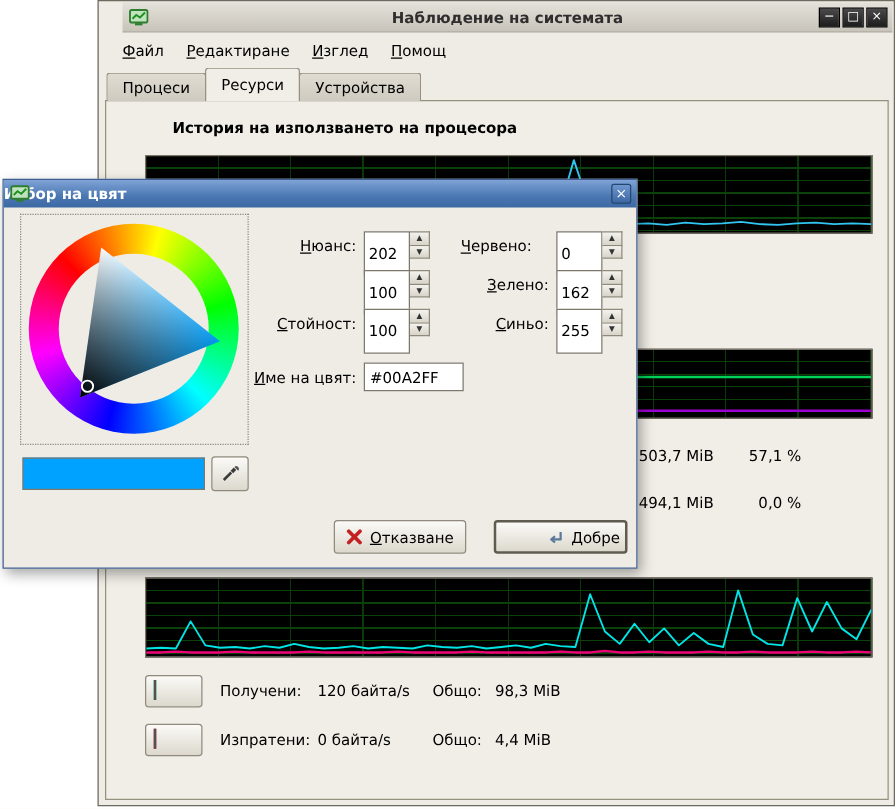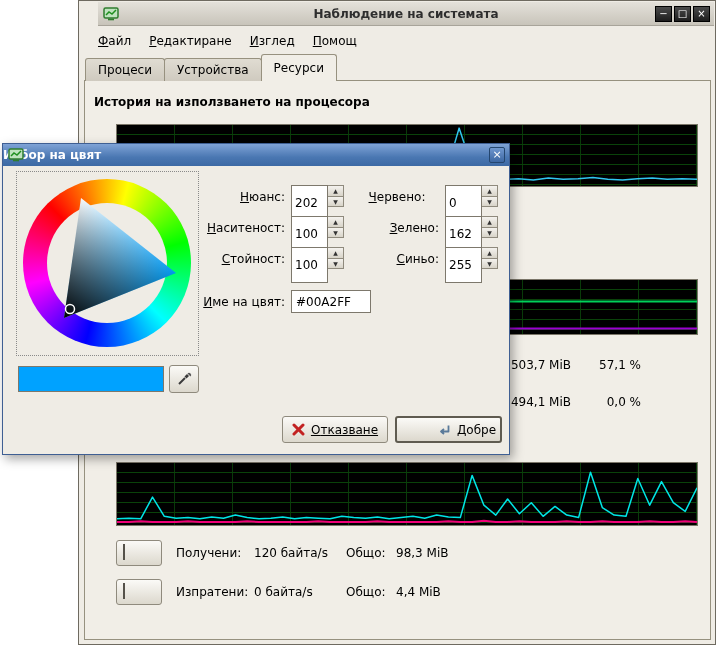--- a/index.html
+++ b/index.html
@@ -23,21 +23,21 @@
   .accel { text-decoration:underline; }
 
   .tabstrip { position:absolute; left:6px; top:53px; height:27px; display:flex; align-items:flex-end; z-index:2; }
   .tab { height:23px; padding:0 12px; line-height:22px; background:linear-gradient(#e0dcd2,#cfcabf);
     border:1px solid #97917f; border-bottom:none; margin-right:-1px; border-radius:3px 3px 0 0; }
   .tab.active { height:27px; line-height:26px; background:#f1eee7; position:relative; z-index:3; }
 
   .notebook { position:absolute; left:5px; top:79px; width:627px; height:560px;
     border:1px solid #96917f; background:#f1eee7; }
 
-  .section-heading { position:absolute; font-weight:bold; }
+  .section-heading { position:absolute; font-weight:bold;margin-left:44px; }
   .chart { position:absolute; background-color:#000; border:1px solid #7a7568;
     background-image:
       repeating-linear-gradient(to bottom, transparent 0 9px, #0a420a 9px 10px),
       repeating-linear-gradient(to right, transparent 0 57px, #0a3a0a 57px 58px); }
   .chart svg { position:absolute; left:0; top:0; }
 
   .memval { position:absolute; height:16px; line-height:16px; text-align:right; }
 
   .legend-row-text { position:absolute; height:26px; line-height:26px; }
   .swatch-btn { position:absolute; width:46px; height:26px; border:1px solid #8f8a7d; border-radius:3px;
@@ -105,22 +105,22 @@
 
     <div class="menubar">
       <span class="menu-item"><span class="accel">Ф</span><span>айл</span></span>
       <span class="menu-item"><span class="accel">Р</span><span>едактиране</span></span>
       <span class="menu-item"><span class="accel">И</span><span>зглед</span></span>
       <span class="menu-item"><span class="accel">П</span><span>омощ</span></span>
     </div>
 
     <div class="tabstrip">
       <span class="tab">Процеси</span>
+      <span class="tab active">Ресурси</span>
       <span class="tab">Устройства</span>
-      <span class="tab active">Ресурси</span>
     </div>
 
     <div class="notebook">
       <div class="section-heading" style="left:9px; top:14px;">История на използването на процесора</div>
 
       <div class="chart" style="left:31px; top:43px; width:582px; height:63px;">
           <svg width="580" height="61">
             <polyline points="0.0,54.3 14.9,53.1 29.7,54.9 44.6,53.7 59.5,52.5 74.4,54.9 89.2,55.5 104.1,53.7 119.0,51.9 133.8,54.3 148.7,53.1 163.6,54.9 178.5,53.7 193.3,39.0 208.2,51.9 223.1,54.3 237.9,54.9 252.8,53.1 267.7,54.3 282.6,54.9 297.4,53.7 312.3,52.5 327.2,54.3 342.1,3.1 356.9,47.6 371.8,53.1 386.7,54.3 401.5,53.7 416.4,54.9 431.3,53.1 446.2,54.3 461.0,53.7 475.9,52.5 490.8,54.3 505.6,54.9 520.5,53.7 535.4,53.1 550.3,54.3 565.1,53.7 580.0,54.3" fill="none" stroke="#30c6f0" stroke-width="1.5" stroke-linejoin="round"></polyline>
           </svg>
         </div>
@@ -204,21 +204,20 @@
 
     <span class="fld-label" style="left:180px; top:43px;"><span class="accel">Н</span><span>юанс:</span></span>
     <span class="spin" style="left:288px; top:41px;">
       <input class="spin-entry" value="202" style="">
       <span class="spin-btns">
           <span class="sb">▲</span>
           <span class="sb">▼</span>
         </span>
     </span>
 
-    <span class="fld-label" style="left:180px; top:74px;"><span class="accel">Н</span><span>аситеност:</span></span>
     <span class="spin" style="left:288px; top:72px;">
       <input class="spin-entry" value="100" style="">
       <span class="spin-btns">
           <span class="sb">▲</span>
           <span class="sb">▼</span>
         </span>
     </span>
 
     <span class="fld-label" style="left:180px; top:105px;"><span class="accel">С</span><span>тойност:</span></span>
     <span class="spin" style="left:288px; top:103px;">
@@ -252,21 +251,21 @@
       <input class="spin-entry" value="255" style="">
       <span class="spin-btns">
           <span class="sb">▲</span>
           <span class="sb">▼</span>
         </span>
     </span>
 
     <span class="fld-label" style="left:180px; top:148px;"><span class="accel">И</span><span>ме на цвят:</span></span>
     <input class="name-input" value="#00A2FF" style="">
 
-    <span class="dlg-btn" style="left:279px; width:106px;text-decoration:underline;">
+    <span class="dlg-btn" style="left:264px; width:106px;">
       <svg width="13" height="13" viewBox="0 0 13 13">
         <line x1="2" y1="2" x2="11" y2="11" stroke="#c22222" stroke-width="3" stroke-linecap="round"></line>
         <line x1="11" y1="2" x2="2" y2="11" stroke="#c22222" stroke-width="3" stroke-linecap="round"></line>
       </svg>
       <span><span class="accel">О</span><span>тказване</span></span>
     </span>
 
     <span class="dlg-btn default" style="left:392px; width:107px;padding-left:36px;">
       <svg width="14" height="14" viewBox="0 0 14 14">
         <path d="M11.5 2.5 V8.5 H4.5 M7 6 L4 8.5 L7 11" fill="none" stroke="#5a7a9a" stroke-width="1.8" stroke-linejoin="round"></path>

